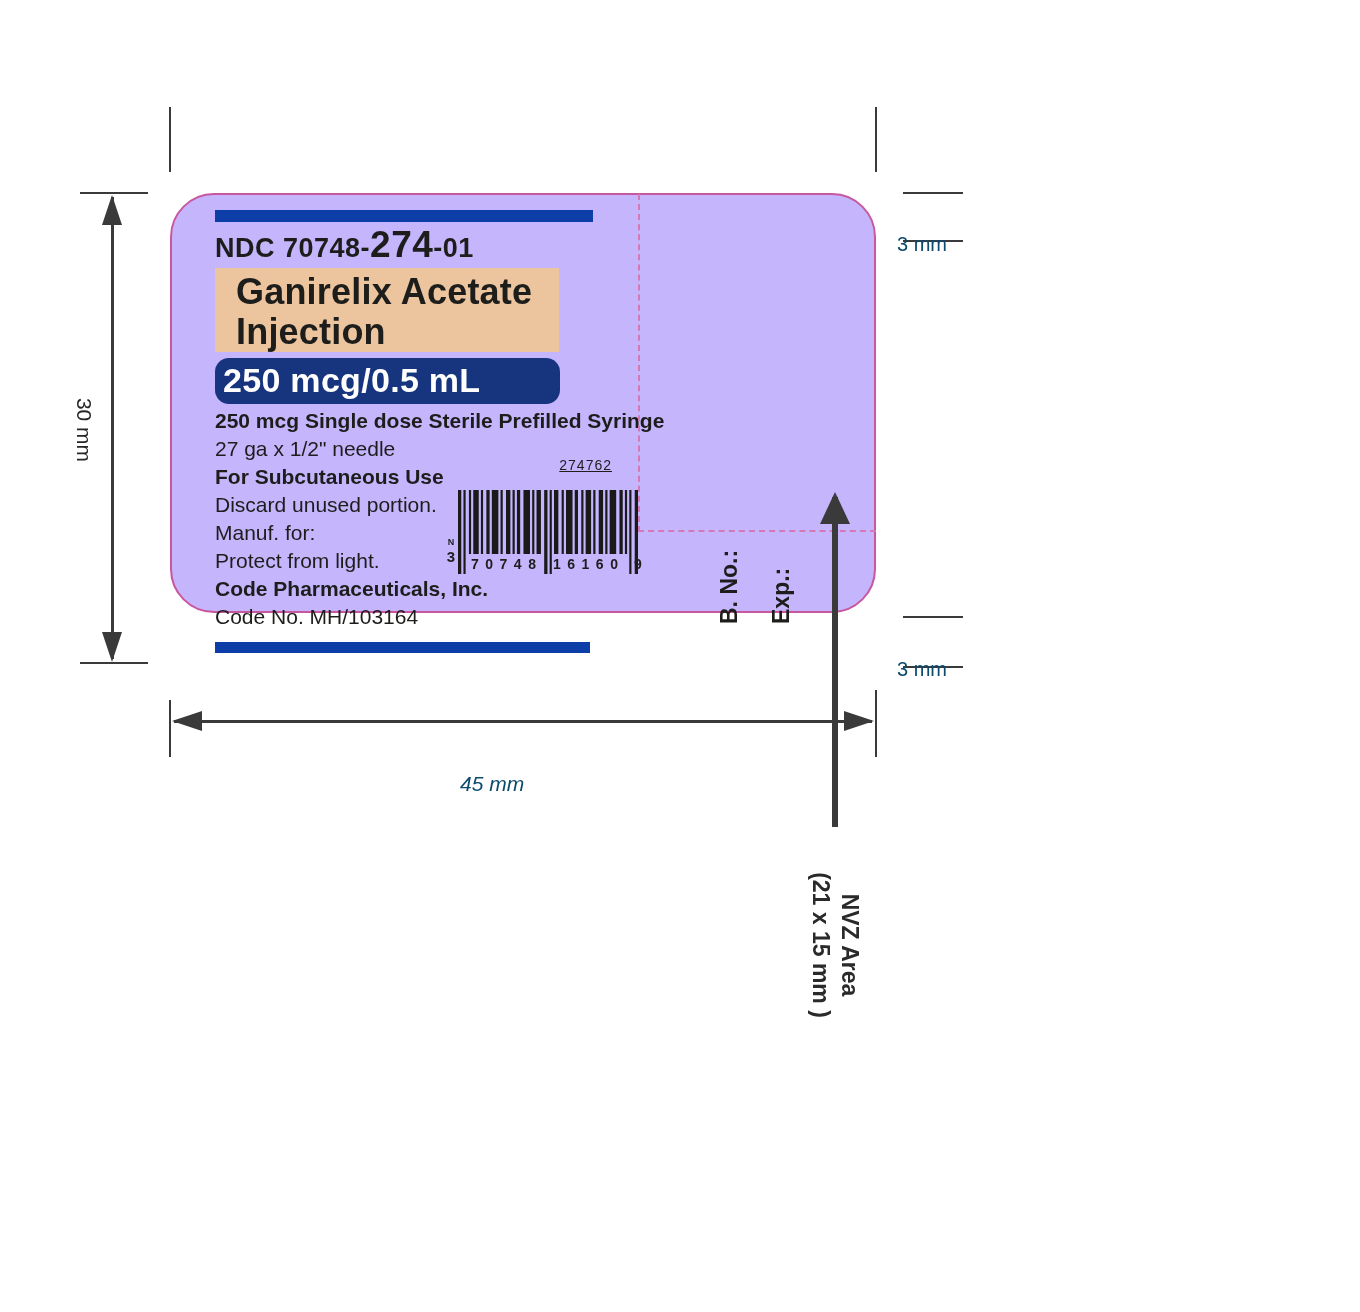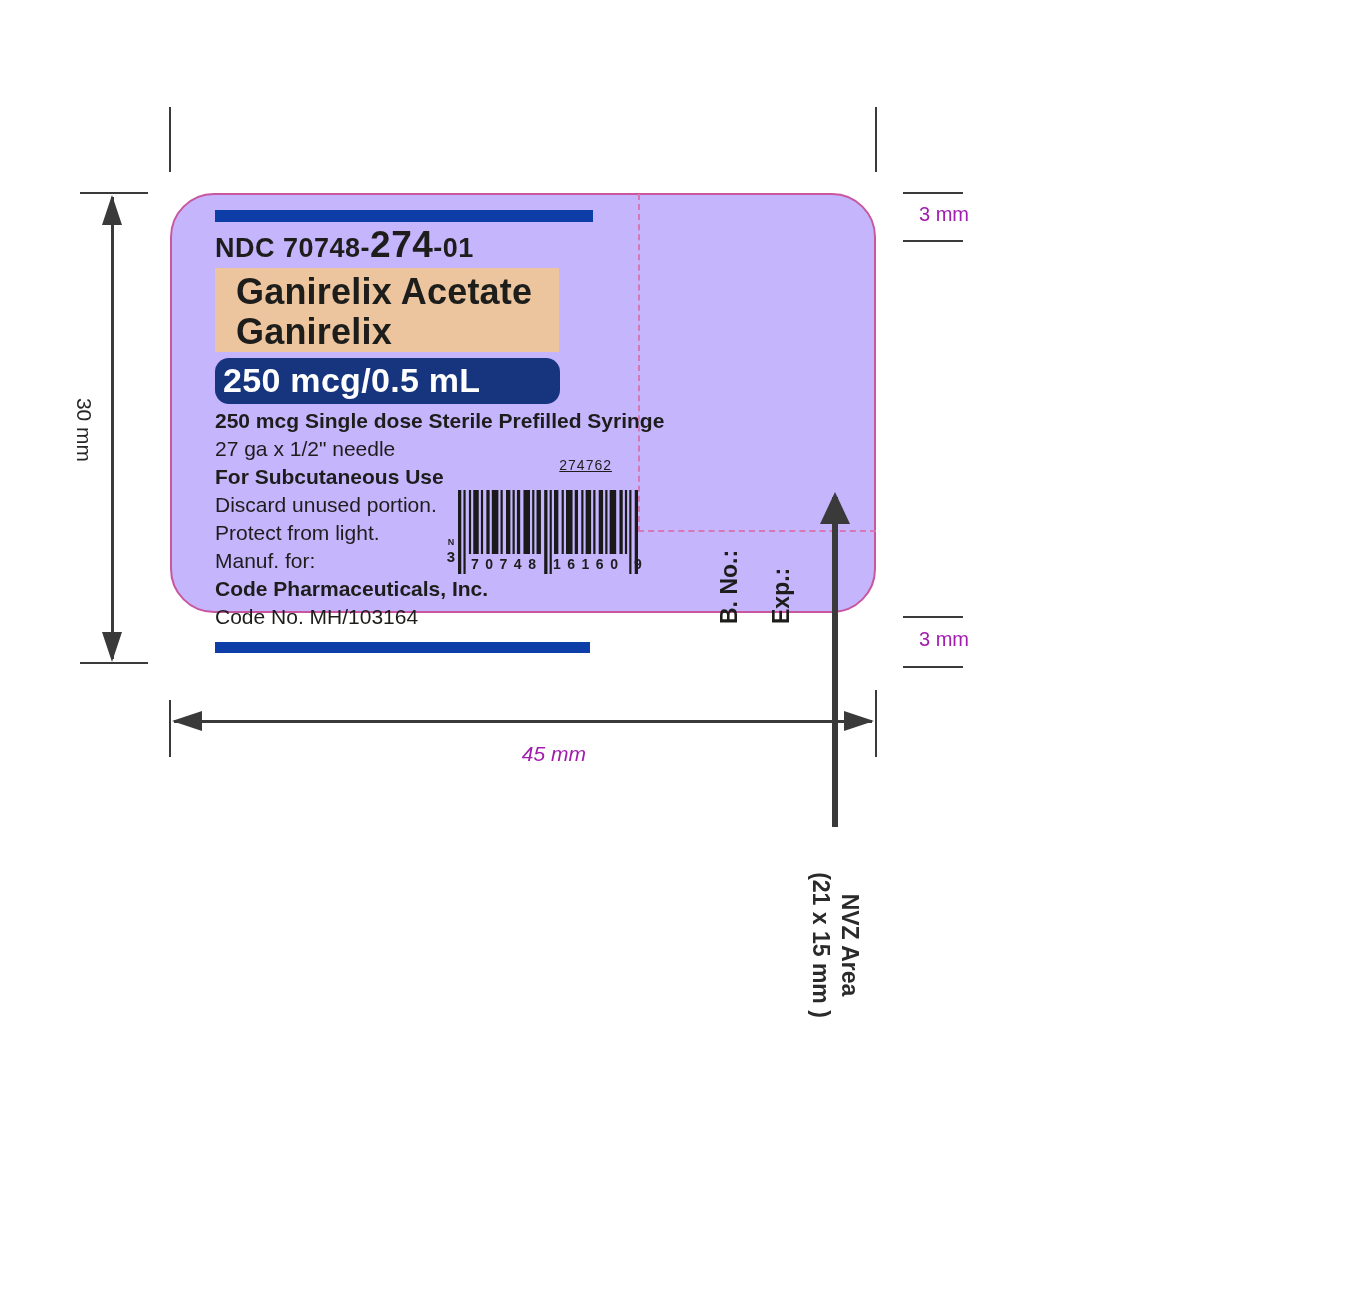--- a/index.html
+++ b/index.html
@@ -48,21 +48,21 @@
   .bno{left:544px;top:429px;width:88px;height:26px;transform:rotate(-90deg);}
   .exp{left:596px;top:429px;width:68px;height:26px;transform:rotate(-90deg);}
   
   .nvz-box{
     position:absolute;left:466px;top:-1px;width:238px;height:338px;
     border-left:2px dashed var(--magenta-light,#d678b4);
     border-bottom:2px dashed var(--magenta-light,#d678b4);
   }
   
   .tickline{position:absolute;background:#3a3a3a;}
-  .dim-text{position:absolute;font-size:21px;color:#a21caf;text-align:right;}
+  .dim-text{position:absolute;font-size:21px;color:#0c4a6e;text-align:left;margin-top:30px;}
   .tri{position:absolute;width:0;height:0;}
   
   .shaft-v{position:absolute;left:111px;top:197px;width:3px;height:462px;background:#3a3a3a;}
   .head-up{left:102px;top:195px;border-left:10px solid transparent;border-right:10px solid transparent;border-bottom:30px solid #3a3a3a;}
   .head-down{left:102px;top:632px;border-left:10px solid transparent;border-right:10px solid transparent;border-top:30px solid #3a3a3a;}
   .h-label{left:96px;top:390px;width:80px;height:26px;transform:rotate(90deg);transform-origin:0 0;position:absolute;font-size:21px;color:#262626;text-align:center;white-space:nowrap;}
   
   .shaft-h{position:absolute;left:174px;top:720px;width:698px;height:3px;background:#3a3a3a;}
   .head-left{left:172px;top:711px;border-top:10px solid transparent;border-bottom:10px solid transparent;border-right:30px solid #3a3a3a;}
   .head-right{left:844px;top:711px;border-top:10px solid transparent;border-bottom:10px solid transparent;border-left:30px solid #3a3a3a;}
@@ -85,32 +85,32 @@
 
   <div class="label">
     <div class="bar top"></div>
 
     <div class="ndc">
       <span>NDC 70748-</span><span class="big">274</span><span>-01</span>
     </div>
 
     <div class="drugname">
       <div>Ganirelix Acetate</div>
-      <div>Ganirelix</div>
+      <div>Injection</div>
     </div>
 
     <div class="strength">250 mcg/0.5 mL</div>
 
     <div class="bodytext">
       <div class="b">250 mcg Single dose Sterile Prefilled Syringe</div>
       <div>27 ga x 1/2" needle</div>
       <div class="b">For Subcutaneous Use</div>
       <div>Discard unused portion.</div>
+      <div>Manuf. for:</div>
       <div>Protect from light.</div>
-      <div>Manuf. for:</div>
       <div class="b">Code Pharmaceuticals, Inc.</div>
       <div>Code No. MH/103164</div>
     </div>
 
     <div class="itemnum">274762</div>
 
     <div class="barcode">
       <svg id="barcode-svg" width="180" height="84" preserveAspectRatio="none" viewBox="0 0 165 84">
           <rect x="0" y="0" width="3" height="84" fill="#1a1a1a"></rect>
           <rect x="5" y="0" width="2" height="84" fill="#1a1a1a"></rect>

